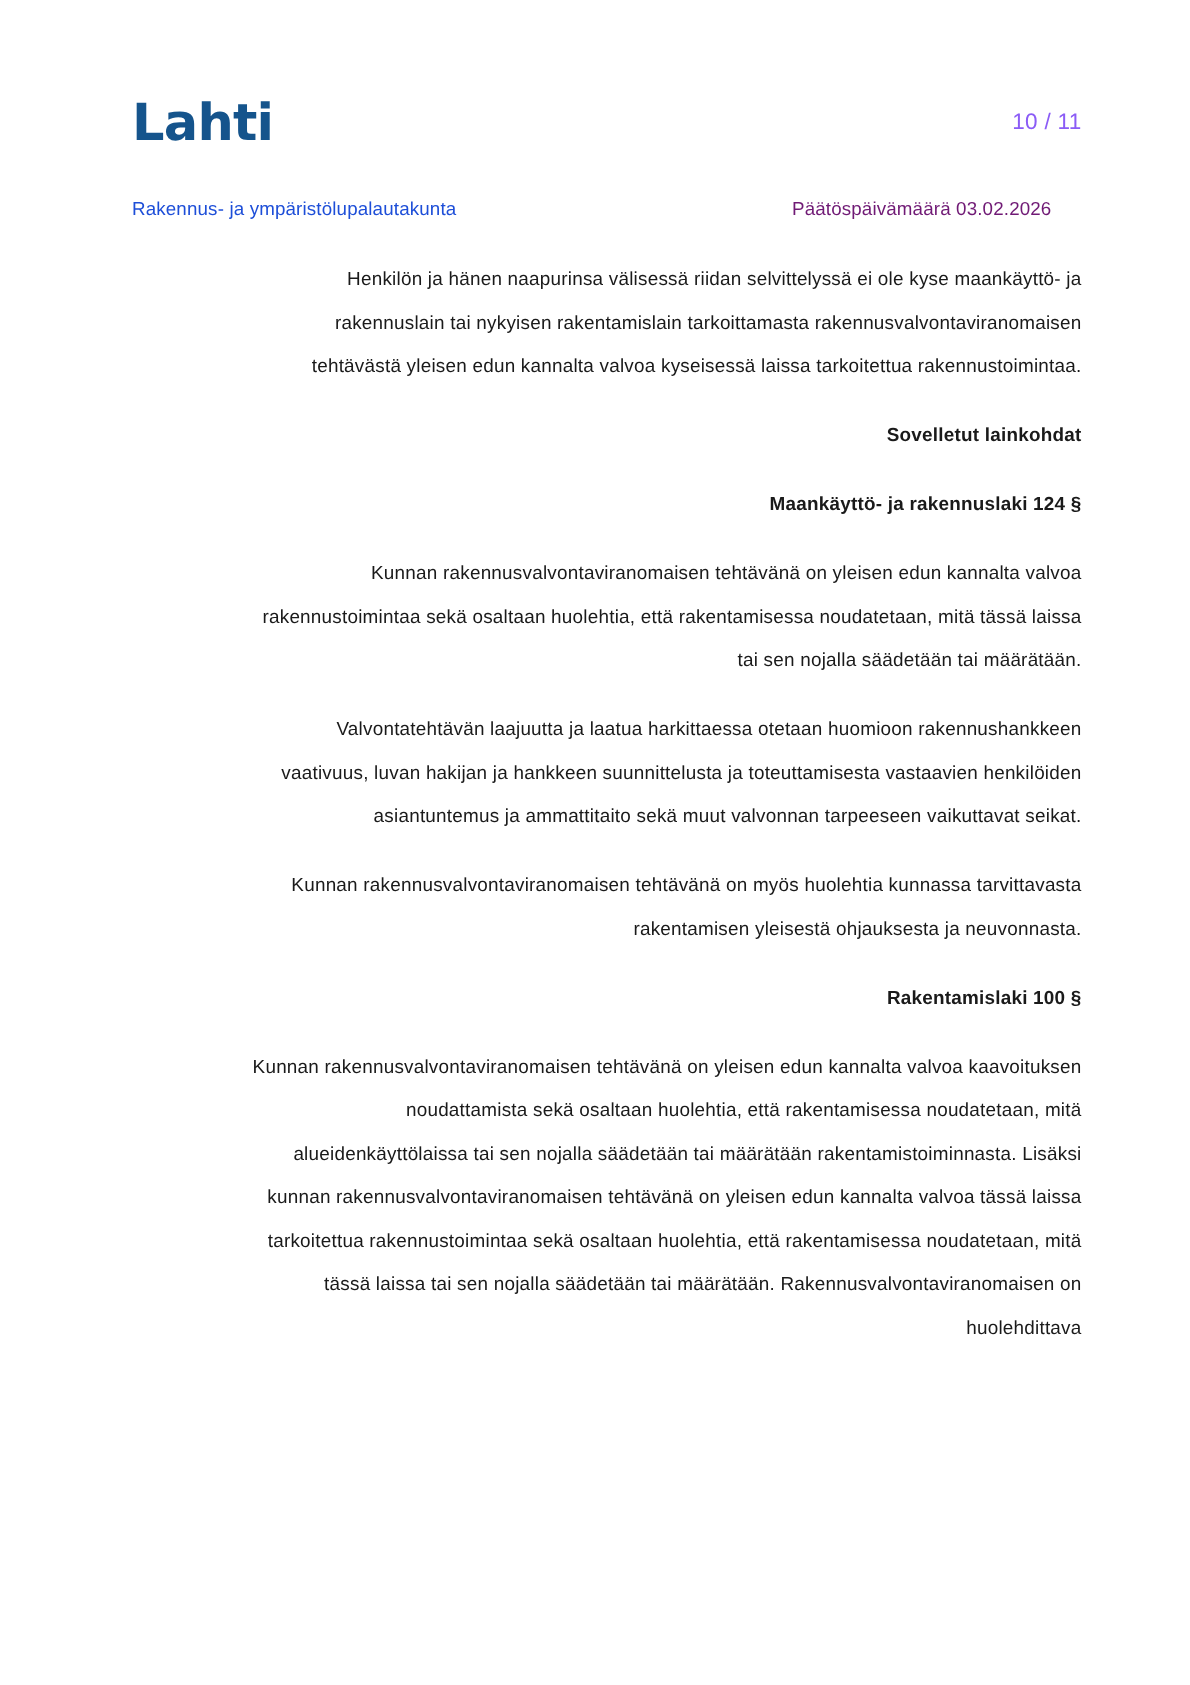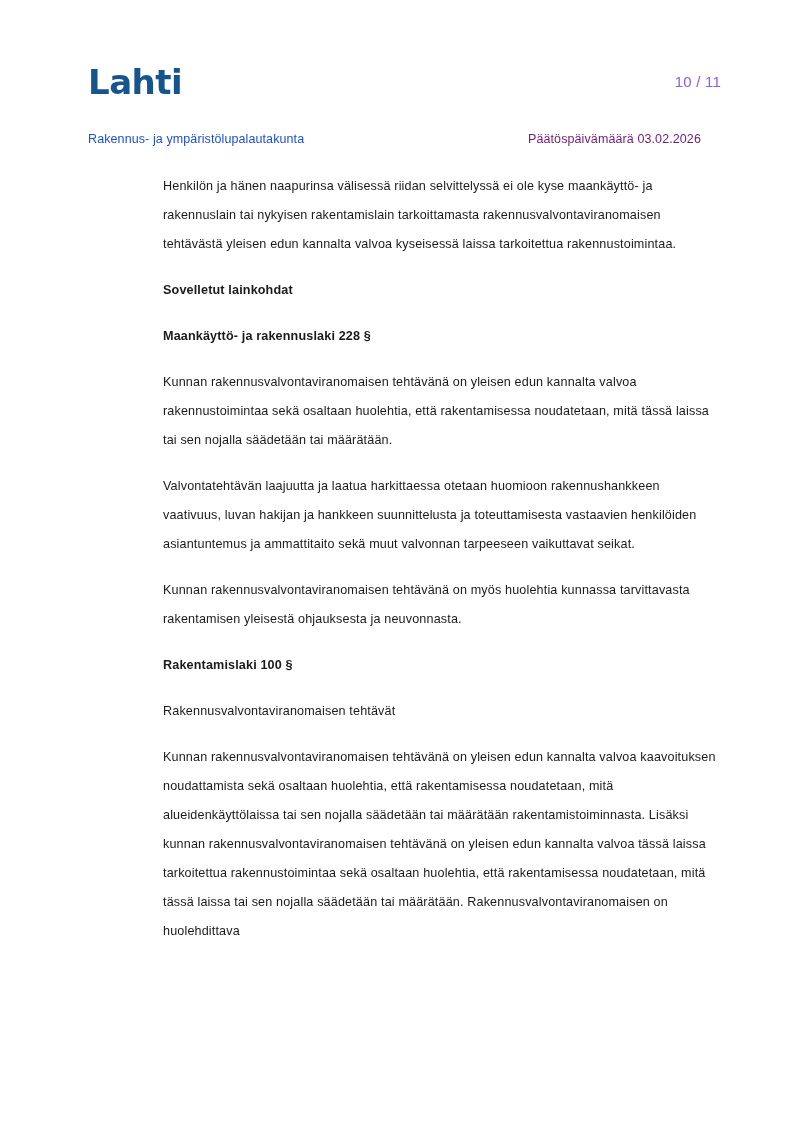--- a/index.html
+++ b/index.html
@@ -72,21 +72,21 @@
     left: 163px;
     top: 172px;
     width: 558px;
   }
   .para {
     font-size: 12.6px;
     line-height: 29px;
     color: #1a1a1a;
     margin: 0 0 17px 0;
     letter-spacing: 0.15px;
-    text-align: left;
+    text-align: right;
   }
   .para.heading {
     font-weight: bold;
   }
 </style>
 </head>
 <body>
 
 <div class="page">
 
@@ -95,22 +95,21 @@
       <span>Lahti</span>
     </div>
     <div class="page-number">10 / 11</div>
     <div class="header-line-left">Rakennus- ja ympäristölupalautakunta</div>
     <div class="header-line-right">Päätöspäivämäärä 03.02.2026</div>
   </div>
 
   <div class="content">
     <p class="para">Henkilön ja hänen naapurinsa välisessä riidan selvittelyssä ei ole kyse maankäyttö- ja rakennuslain tai nykyisen rakentamislain tarkoittamasta rakennusvalvontaviranomaisen tehtävästä yleisen edun kannalta valvoa kyseisessä laissa tarkoitettua rakennustoimintaa.</p>
     <p class="para heading">Sovelletut lainkohdat</p>
-    <p class="para heading">Maankäyttö- ja rakennuslaki 228 §</p>
+    <p class="para heading">Maankäyttö- ja rakennuslaki 124 §</p>
     <p class="para">Kunnan rakennusvalvontaviranomaisen tehtävänä on yleisen edun kannalta valvoa rakennustoimintaa sekä osaltaan huolehtia, että rakentamisessa noudatetaan, mitä tässä laissa tai sen nojalla säädetään tai määrätään.</p>
     <p class="para">Valvontatehtävän laajuutta ja laatua harkittaessa otetaan huomioon rakennushankkeen vaativuus, luvan hakijan ja hankkeen suunnittelusta ja toteuttamisesta vastaavien henkilöiden asiantuntemus ja ammattitaito sekä muut valvonnan tarpeeseen vaikuttavat seikat.</p>
     <p class="para">Kunnan rakennusvalvontaviranomaisen tehtävänä on myös huolehtia kunnassa tarvittavasta rakentamisen yleisestä ohjauksesta ja neuvonnasta.</p>
     <p class="para heading">Rakentamislaki 100 §</p>
-    <p class="para">Rakennusvalvontaviranomaisen tehtävät</p>
     <p class="para">Kunnan rakennusvalvontaviranomaisen tehtävänä on yleisen edun kannalta valvoa kaavoituksen noudattamista sekä osaltaan huolehtia, että rakentamisessa noudatetaan, mitä alueidenkäyttölaissa tai sen nojalla säädetään tai määrätään rakentamistoiminnasta. Lisäksi kunnan rakennusvalvontaviranomaisen tehtävänä on yleisen edun kannalta valvoa tässä laissa tarkoitettua rakennustoimintaa sekä osaltaan huolehtia, että rakentamisessa noudatetaan, mitä tässä laissa tai sen nojalla säädetään tai määrätään. Rakennusvalvontaviranomaisen on huolehdittava</p>
   </div>
 
 </div>
 
 </body></html>

